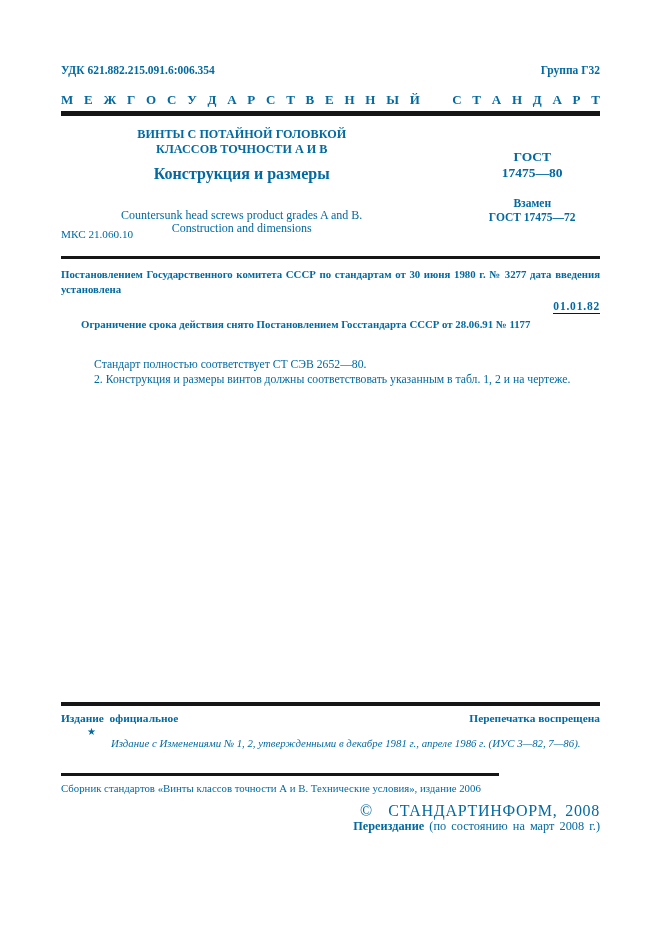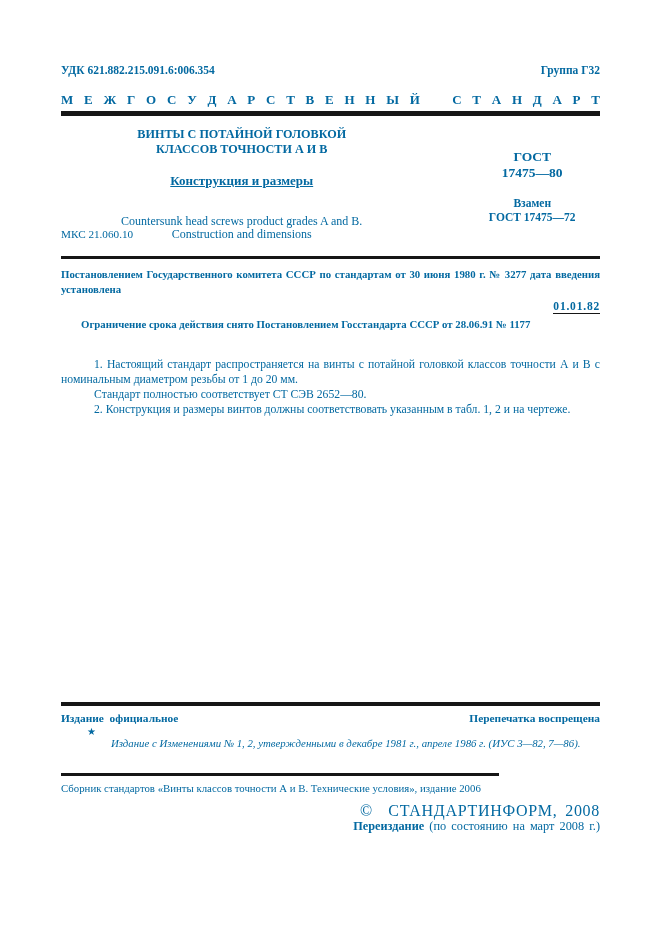--- a/index.html
+++ b/index.html
@@ -27,21 +27,21 @@
   .banner {
     top: 92px;
     font-weight: bold; font-size: 13px;
     text-align: justify;
     text-align-last: justify;
     white-space: normal;
   }
   .title-cols { top: 122px; display: flex; gap: 20px; }
   .col-left { width: 392px; text-align: center; padding-top: 5px; }
   .ru-title { font-weight: bold; font-size: 12.2px; line-height: 14.5px; }
-  .ru-sub { font-weight: bold; font-size: 13px; margin-top: 17px; text-decoration: underline; }
+  .ru-sub { font-weight: bold; font-size: 16px; margin-top: 9px; }
   .en-title { font-size: 12px; line-height: 13px; margin-top: 26px; }
   .col-right { width: 147px; text-align: center; padding-left: 22px; }
   .gost { padding-top: 27px; font-weight: bold; font-size: 13.5px; line-height: 16px; }
   .replaces { margin-top: 16px; font-weight: bold; font-size: 11.5px; line-height: 13.5px; }
 
   .codes { top: 228px; font-size: 11.2px; line-height: 13.5px; }
   .decree {
     top: 267px;
     font-weight: bold; font-size: 10.8px; line-height: 14.5px;
     text-align: justify;
@@ -111,21 +111,20 @@
 
   <div class="abs decree">Постановлением Государственного комитета СССР по стандартам от 30 июня 1980 г. № 3277 дата введения установлена</div>
 
   <div class="abs date-row">
     <span class="date-underline">01.01.82</span>
   </div>
 
   <div class="abs limitation">Ограничение срока действия снято Постановлением Госстандарта СССР от 28.06.91 № 1177</div>
 
   <div class="abs body-text">
-    <p>1. Настоящий стандарт распространяется на винты с потайной головкой классов точности А и В с номинальным диаметром резьбы от 1 до 20 мм.</p>
     <p>Стандарт полностью соответствует СТ СЭВ 2652—80.</p>
     <p>2. Конструкция и размеры винтов должны соответствовать указанным в табл. 1, 2 и на чертеже.</p>
   </div>
 
   <div class="abs rule rule3"></div>
 
   <div class="abs footer-row">
     <span>Издание&nbsp; официальное</span>
     <span>Перепечатка воспрещена</span>
   </div>

